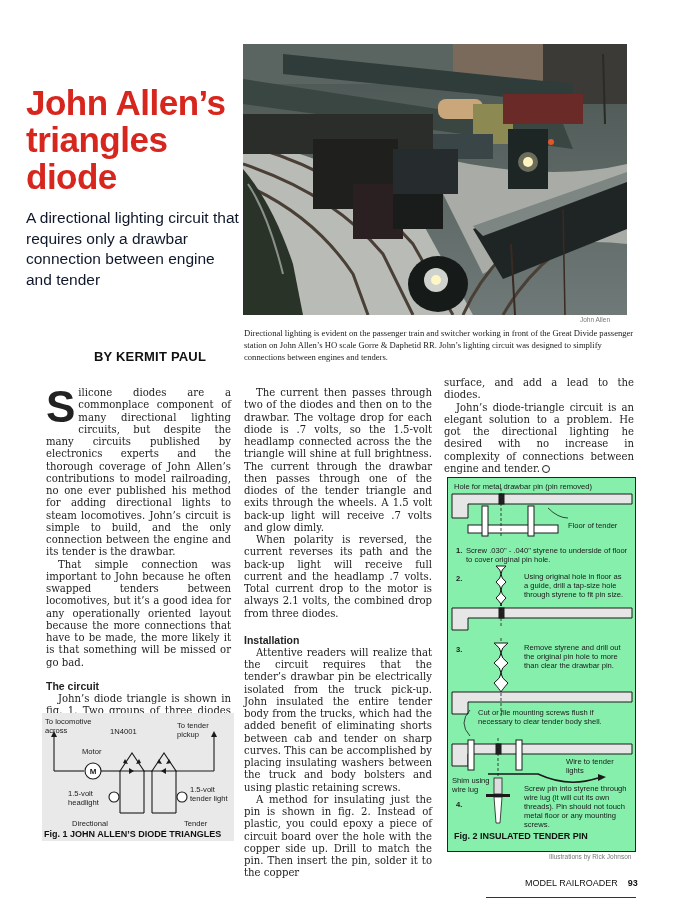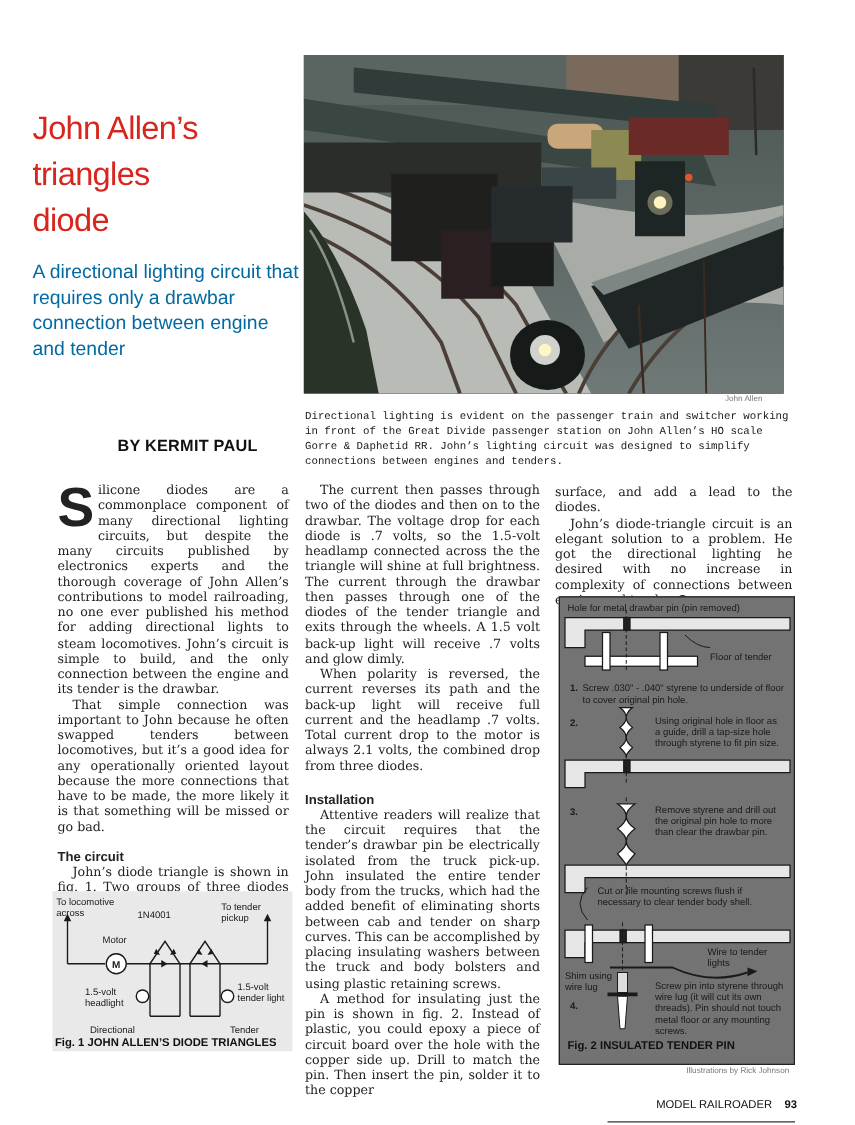--- a/index.html
+++ b/index.html
@@ -1,33 +1,33 @@
 <!DOCTYPE html>
 <html><head>
 <meta charset="utf-8">
 <style>
   html, body { margin:0; padding:0; background:#ffffff; }
   body { width:684px; height:900px; position:relative; overflow:hidden; font-family:"DejaVu Serif", serif; color:#1f1f1f; }
-  .title { position:absolute; left:26px; top:84px; width:215px; font-family:"Liberation Sans", sans-serif; font-weight:400; color:#d7261e; font-size:26px; line-height:37px; letter-spacing:-0.5px; }
-  .dek { position:absolute; left:26px; top:208px; width:215px; font-family:"Liberation Sans", sans-serif; font-size:15.5px; line-height:20.5px; color:#0369a1; }
+  .title { position:absolute; left:26px; top:84px; width:215px; font-family:"Liberation Sans", sans-serif; font-weight:700; color:#d7261e; font-size:35px; line-height:37px; letter-spacing:-0.5px; }
+  .dek { position:absolute; left:26px; top:208px; width:215px; font-family:"Liberation Sans", sans-serif; font-size:15.5px; line-height:20.5px; color:#0f172a; }
   .byline { position:absolute; left:46px; top:349px; font-family:"Liberation Sans", sans-serif; font-weight:700; font-size:13px; color:#111; letter-spacing:0.2px;padding-left:48px; }
   .photo { position:absolute; left:243px; top:44px; width:384px; height:271px; overflow:hidden; background:#3a4a4a; }
   .credit-photo { position:absolute; left:580px; top:316px; font-family:"Liberation Sans", sans-serif; font-size:6.5px; color:#777; }
-  .caption { position:absolute; left:244px; top:327px; width:390px; font-family:Liberation Mono, monospace; font-size:8.6px; line-height:12px; color:#1a1a1a; }
+  .caption { position:absolute; left:244px; top:327px; width:390px; font-family:Liberation Serif, serif; font-size:8.6px; line-height:12px; color:#1a1a1a; }
   .col { position:absolute; font-size:10.1px; line-height:12.25px; text-align:justify; color:#222; }
   .col p { margin:0; text-indent:12px; }
   .col p.first { text-indent:0; }
   .col1 { left:46px; top:387px; width:185px; }
   .col2 { left:244px; top:387px; width:188px; }
-  .col3 { left:444px; top:389px; width:190px; }
+  .col3 { left:444px; top:377px; width:190px; }
   .dropcap { float:left; font-family:"Liberation Sans", sans-serif; font-weight:700; font-size:44px; line-height:36px; color:#222; margin:2px 3px 0 0; }
   .subhead { font-family:"Liberation Sans", sans-serif; font-weight:700; font-size:10.5px; margin-top:11px; line-height:13px; }
   .fig1 { position:absolute; left:42px; top:713px; width:192px; height:128px; background:#e9e9e9; }
   .fig1-cap { position:absolute; left:44px; top:829px; font-family:"Liberation Sans", sans-serif; font-weight:700; font-size:9px; color:#111; }
-  .fig2 { position:absolute; left:447px; top:477px; width:187px; height:373px; border:1.5px solid #222; background:#737373; }
+  .fig2 { position:absolute; left:447px; top:477px; width:187px; height:373px; border:1.5px solid #222; background:#86efac; }
   .fig2-cap { position:absolute; left:6px; top:353px; font-family:"Liberation Sans", sans-serif; font-weight:700; font-size:9px; color:#111; }
   .fig-lbl { position:absolute; font-family:"Liberation Sans", sans-serif; font-size:7.6px; line-height:9px; color:#1a1a1a; }
   .fig-step { position:absolute; font-family:"Liberation Sans", sans-serif; font-weight:700; font-size:7.6px; color:#1a1a1a; }
   .illus-credit { position:absolute; left:549px; top:853px; font-family:"Liberation Sans", sans-serif; font-size:6.5px; color:#777; }
   .footer { position:absolute; left:513px; top:878px; font-family:"Liberation Sans", sans-serif; font-size:9px; color:#111;padding-left:12px; }
   .footer b { margin-left:10px; }
   .footer-rule { position:absolute; left:486px; top:897px; width:150px; height:1px; background:#333; }
   .end-mark { display:inline-block; width:6px; height:6px; border:1.5px solid #222; border-radius:50%; vertical-align:middle; margin-left:2px; }
 </style>
 </head>

